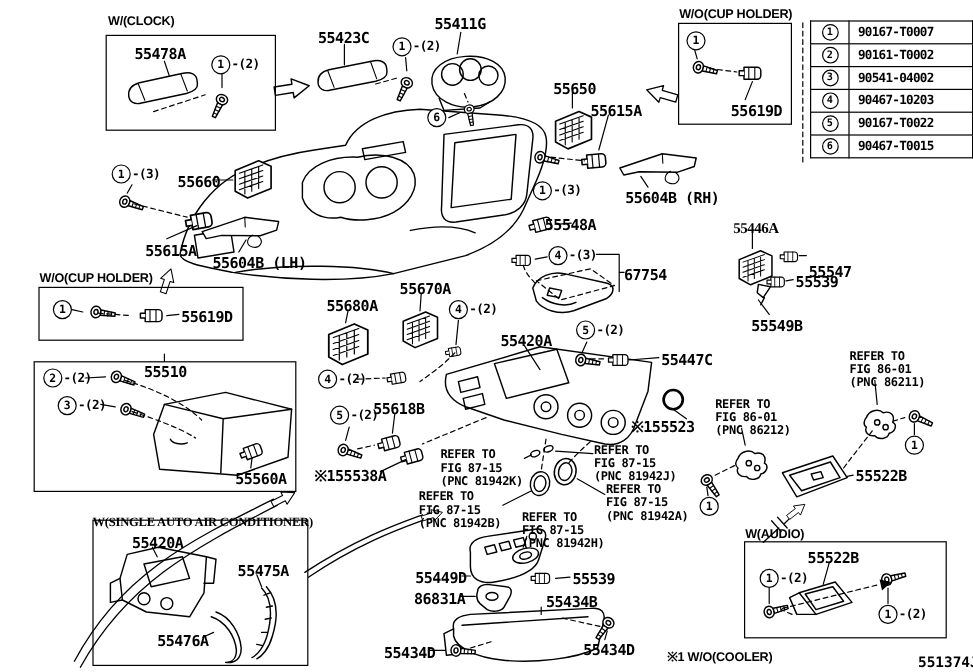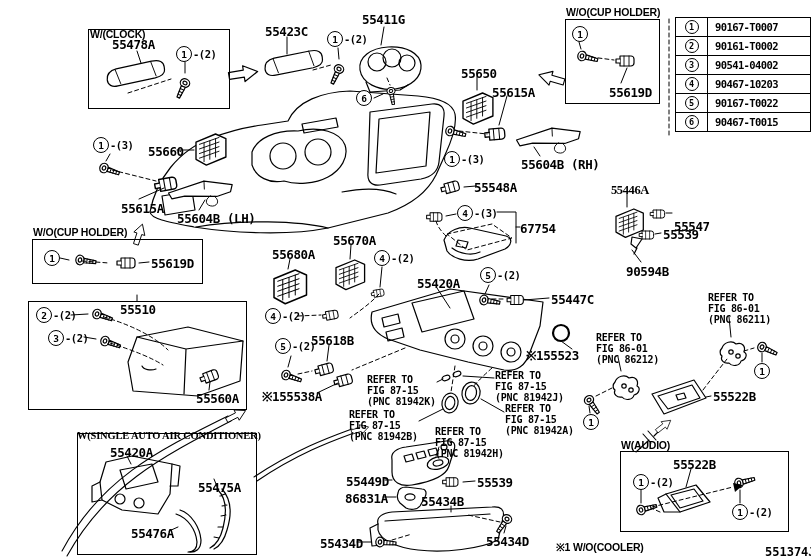--- a/index.html
+++ b/index.html
@@ -304,38 +304,38 @@
         <tr>
           <td class="c1">
             <span class="cc">6</span>
           </td>
           <td class="c2">90467-T0015</td>
         </tr>
       </tbody>
   </table>
 
   <div id="labels">
-      <div class="ttl" style="left: 90px; top: 28px;">W/(CLOCK)</div>
+      <div class="ttl" style="left: 90px; top: 12px;">W/(CLOCK)</div>
       <div class="pn" style="left: 112px; top: 37px;">55478A</div>
       <div class="pn" style="left: 265px; top: 24px;">55423C</div>
       <div class="pn" style="left: 362px; top: 12px;">55411G</div>
       <div class="ttl" style="left: 566px; top: 6px;">W/O(CUP HOLDER)</div>
       <div class="pn" style="left: 609px; top: 85px;">55619D</div>
       <div class="pn" style="left: 461px; top: 66px;">55650</div>
       <div class="pn" style="left: 492px; top: 85px;">55615A</div>
       <div class="pn" style="left: 148px; top: 144px;">55660</div>
       <div class="pn" style="left: 121px; top: 201px;">55615A</div>
       <div class="pn" style="left: 177px; top: 211px;">55604B (LH)</div>
       <div class="pn" style="left: 521px; top: 157px;">55604B (RH)</div>
-      <div class="pn" style="left: 474px; top: 180px;">55548A</div>
+      <div class="pn" style="left: 454px; top: 180px;">55548A</div>
       <div class="pn" style="left: 520px; top: 221px;">67754</div>
       <div class="pn" style="left: 611px; top: 183px; font-family: Liberation Serif, serif;">55446A</div>
       <div class="pn" style="left: 674px; top: 207px; margin-top: 12px;">55547</div>
       <div class="pn" style="left: 663px; top: 227px;">55539</div>
-      <div class="pn" style="left: 626px; top: 264px;">90594B</div>
+      <div class="pn" style="left: 626px; top: 264px;">55549B</div>
       <div class="pn" style="left: 272px; top: 247px;">55680A</div>
       <div class="pn" style="left: 333px; top: 233px;">55670A</div>
       <div class="pn" style="left: 417px; top: 276px;">55420A</div>
       <div class="pn" style="left: 551px; top: 292px;">55447C</div>
       <div class="ttl" style="left: 33px; top: 226px;">W/O(CUP HOLDER)</div>
       <div class="pn" style="left: 151px; top: 256px;">55619D</div>
       <div class="pn" style="left: 120px; top: 302px;">55510</div>
       <div class="pn" style="left: 196px; top: 391px;">55560A</div>
       <div class="pn" style="left: 311px; top: 333px;">55618B</div>
       <div class="pn" style="left: 262px; top: 388px;">※155538A</div>
@@ -357,26 +357,26 @@
 (PNC 81942H)</div>
       <div class="note" style="left: 596px; top: 332px;">REFER TO
 FIG 86-01
 (PNC 86212)</div>
       <div class="note" style="left: 708px; top: 292px;">REFER TO
 FIG 86-01
 (PNC 86211)</div>
       <div class="pn" style="left: 713px; top: 389px;">55522B</div>
       <div class="ttl" style="left: 77px; top: 430px; font-family: Liberation Serif, serif;">W(SINGLE AUTO AIR CONDITIONER)</div>
       <div class="pn" style="left: 110px; top: 445px;">55420A</div>
-      <div class="pn" style="left: 198px; top: 468px; margin-top: 12px;">55475A</div>
+      <div class="pn" style="left: 198px; top: 468px;">55475A</div>
       <div class="pn" style="left: 131px; top: 526px;">55476A</div>
       <div class="pn" style="left: 346px; top: 474px;">55449D</div>
       <div class="pn" style="left: 477px; top: 475px;">55539</div>
       <div class="pn" style="left: 345px; top: 491px;">86831A</div>
-      <div class="pn" style="left: 421px; top: 494px;">55434B</div>
+      <div class="pn" style="left: 455px; top: 494px;">55434B</div>
       <div class="pn" style="left: 320px; top: 536px;">55434D</div>
       <div class="pn" style="left: 486px; top: 534px;">55434D</div>
       <div class="ttl" style="left: 621px; top: 439px;">W(AUDIO)</div>
       <div class="pn" style="left: 673px; top: 457px;">55522B</div>
       <div class="ttl" style="left: 556px; top: 540px;">※1 W/O(COOLER)</div>
       <div class="fig" style="left: 765px; top: 545px;">551374J</div>
     </div>
   <div id="callouts">
       <div class="callout" style="left: 176px; top: 46px;">
         <span class="cc">1</span>

